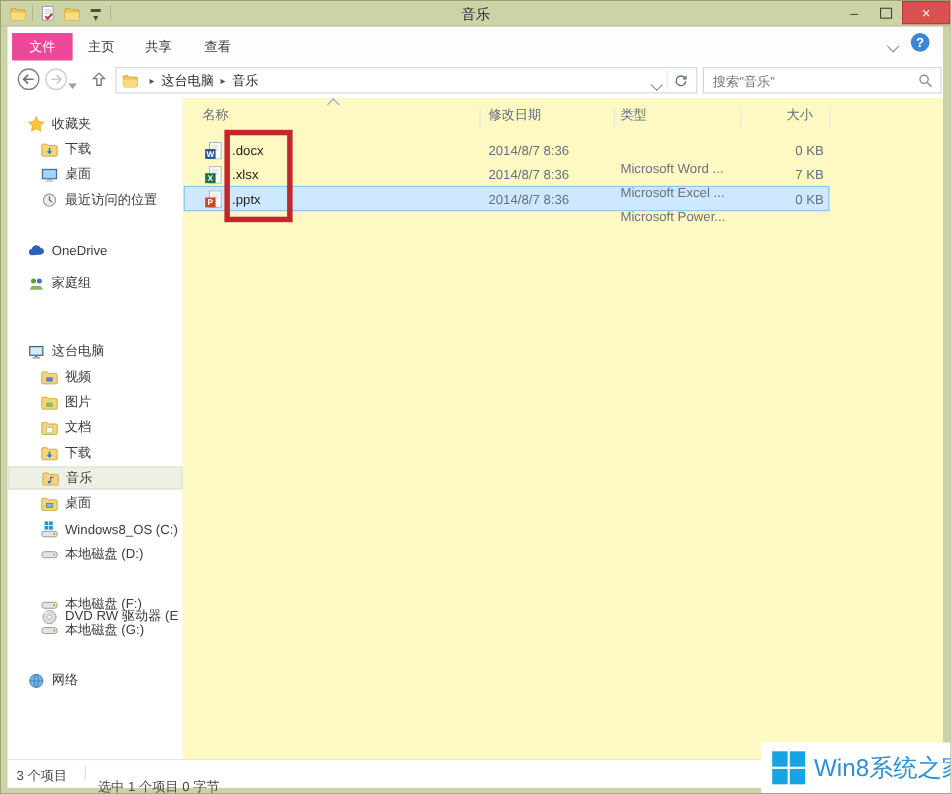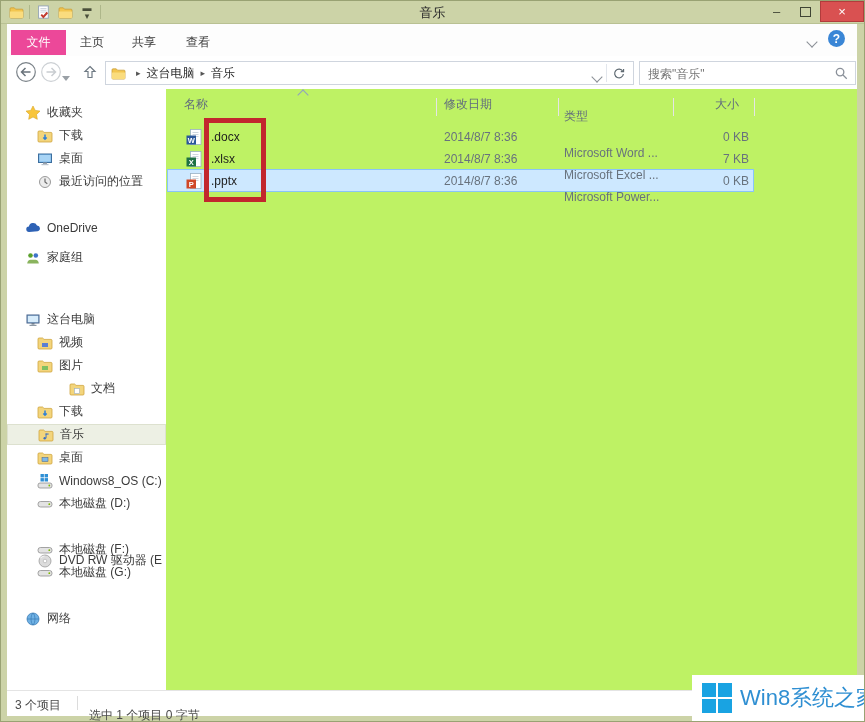--- a/index.html
+++ b/index.html
@@ -51,23 +51,23 @@
   .search-ico{position:absolute;right:6px;top:4px;}
   
   .sidebar{position:absolute;left:6px;top:88px;width:159px;bottom:30px;background:#fff;z-index:2;}
   .side-item{position:absolute;left:0;width:157px;height:21px;display:flex;align-items:center;}
   .side-item .sicon{width:16px;height:16px;margin-right:6px;flex:none;}
   .side-item.group{padding-left:18px;}
   .side-item.child{padding-left:30px;}
   .side-item.selected{background:#edf0e4;border:1px solid #dde1cf;box-sizing:border-box;width:159px;}
   .slabel{white-space:nowrap;color:#3b3b3b;}
   
-  .mainpane{position:absolute;left:165px;right:7px;top:88px;bottom:30px;background:#bef264;z-index:1;}
+  .mainpane{position:absolute;left:165px;right:7px;top:88px;bottom:30px;background:#fef9c3;z-index:1;}
   .col-head{position:absolute;top:7px;color:#616c7d;}
-  .head-name{left:18px;} .head-date{left:278px;} .head-type{left:398px;margin-top:12px;} .head-size{left:518px;width:55px;text-align:right;}
+  .head-name{left:18px;} .head-date{left:278px;} .head-type{left:398px;} .head-size{left:518px;width:55px;text-align:right;}
   .sort-caret{position:absolute;left:133px;top:2px;width:7px;height:7px;border-left:1px solid #8fa0c0;border-top:1px solid #8fa0c0;transform:rotate(45deg);}
   .col-sep{position:absolute;top:9px;height:18px;width:1px;background:#e5e5e5;}
   .sep1{left:270px;} .sep2{left:392px;} .sep3{left:507px;} .sep4{left:588px;}
   .file-row{position:absolute;left:0;right:0;height:22px;}
   .row-sel{position:absolute;left:1px;top:80px;width:587px;height:23px;background:#cde8ff;border:1px solid #89c4f8;box-sizing:border-box;z-index:1;}
   .ficon{position:absolute;left:20px;top:3px;width:16px;height:16px;z-index:2;}
   .fname{position:absolute;left:45px;top:4px;color:#1e1e1e;z-index:2;}
   .fdate{position:absolute;left:278px;top:4px;color:#68727d;z-index:2;}
   .ftype{position:absolute;left:398px;top:20px;color:#68727d;z-index:2;}
   .fsize{position:absolute;left:455px;top:4px;width:128px;text-align:right;color:#68727d;z-index:2;}
@@ -265,21 +265,21 @@
     </div>
     <div class="side-item child" style="top:266px;">
       <span class="sicon">
           <svg width="16" height="16" viewBox="0 0 16 16">
             <path d="M1 4c0-.6.4-1 1-1h3.6L7 4.4h7c.6 0 1 .4 1 1V13c0 .6-.4 1-1 1H2c-.6 0-1-.4-1-1z" fill="#f3d57c" stroke="#cfa53f" stroke-width=".8"></path>
             <rect x="5" y="8" width="6" height="4" fill="#7fc063"></rect>
           </svg>
         </span>
       <span class="slabel">图片</span>
     </div>
-    <div class="side-item child" style="top:289px;margin-left:32px;">
+    <div class="side-item child" style="top:289px;">
       <span class="sicon">
           <svg width="16" height="16" viewBox="0 0 16 16">
             <path d="M1 4c0-.6.4-1 1-1h3.6L7 4.4h7c.6 0 1 .4 1 1V13c0 .6-.4 1-1 1H2c-.6 0-1-.4-1-1z" fill="#f3d57c" stroke="#cfa53f" stroke-width=".8"></path>
             <rect x="5.5" y="7.5" width="5" height="5" fill="#fff" stroke="#9ab0c4" stroke-width=".6"></rect>
           </svg>
         </span>
       <span class="slabel">文档</span>
     </div>
     <div class="side-item child" style="top:312px;">
       <span class="sicon">

